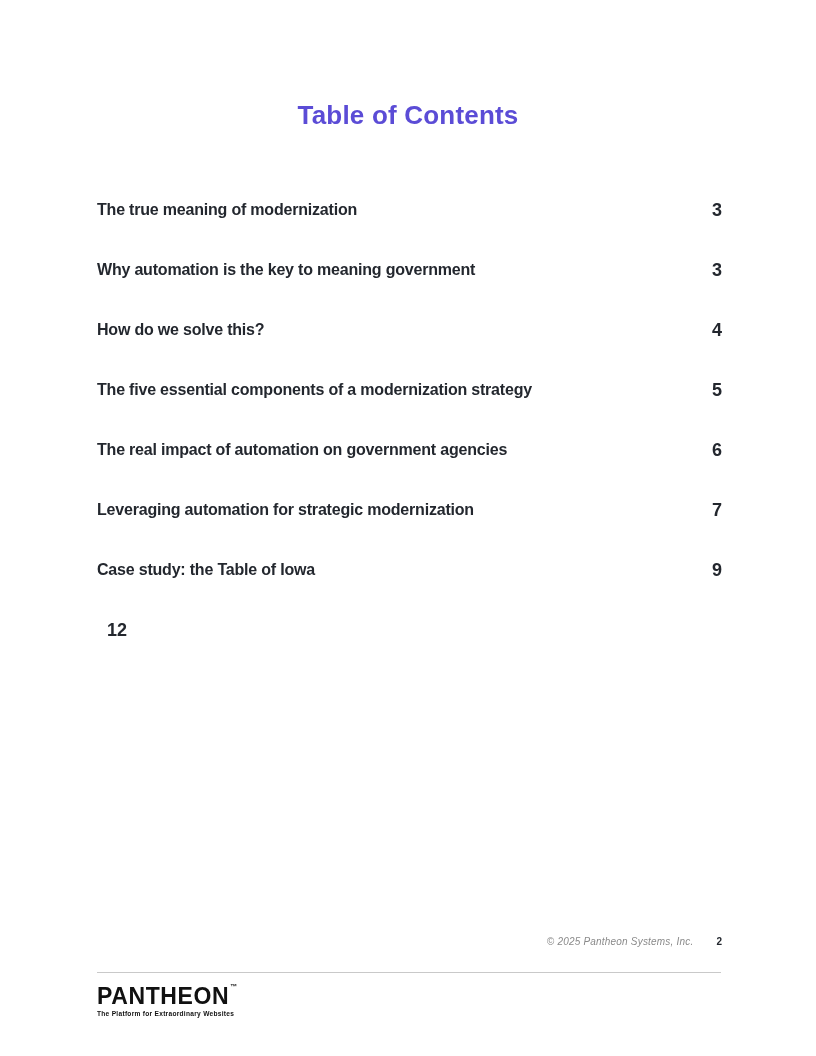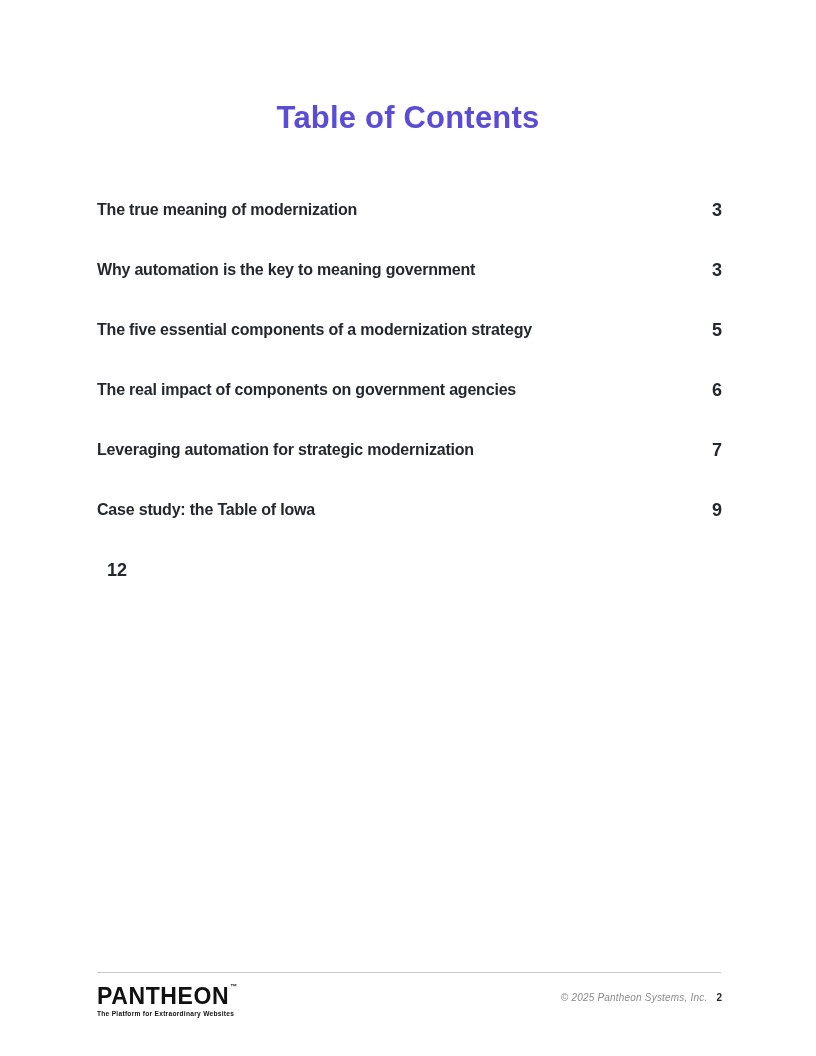--- a/index.html
+++ b/index.html
@@ -15,21 +15,21 @@
     position: absolute;
     inset: 0;
     background: #ffffff;
   }
   .doc-title {
     position: absolute;
     top: 100px;
     left: 0;
     width: 100%;
     text-align: center;
-    font-size: 31px;
+    font-size: 26px;
     font-weight: 800;
     letter-spacing: 0.2px;
     color: #5B4CD6;
   }
   .toc {
     position: absolute;
     top: 180px;
     left: 97px;
     width: 625px;
   }
@@ -86,25 +86,25 @@
   .logo-tagline {
     font-size: 6.6px;
     font-weight: 600;
     letter-spacing: 0.28px;
     margin-top: 2px;
     color: #111111;
     white-space: nowrap;
   }
   .footer-right {
     position: absolute;
-    top: 992px;
+    top: 936px;
     right: 94px;
     display: flex;
     align-items: baseline;
-    gap: 9px;
+    gap: 23px;
   }
   .copyright {
     font-size: 10px;
     font-style: italic;
     color: #8a8a8a;
     letter-spacing: 0.2px;
   }
   .page-number {
     font-size: 10px;
     font-weight: 700;
@@ -123,28 +123,32 @@
     <div class="toc-row">
       <span class="toc-label">The true meaning of modernization</span>
       <span class="toc-page">3</span>
     </div>
 
     <div class="toc-row">
       <span class="toc-label">Why automation is the key to meaning government</span>
       <span class="toc-page">3</span>
     </div>
 
+    <div class="toc-row">
+      <span class="toc-label">How do we solve this?</span>
+      <span class="toc-page">4</span>
+    </div>
 
     <div class="toc-row">
       <span class="toc-label">The five essential components of a modernization strategy</span>
       <span class="toc-page">5</span>
     </div>
 
     <div class="toc-row">
-      <span class="toc-label">The real impact of components on government agencies</span>
+      <span class="toc-label">The real impact of automation on government agencies</span>
       <span class="toc-page">6</span>
     </div>
 
     <div class="toc-row">
       <span class="toc-label">Leveraging automation for strategic modernization</span>
       <span class="toc-page">7</span>
     </div>
 
 
     <div class="toc-row">

